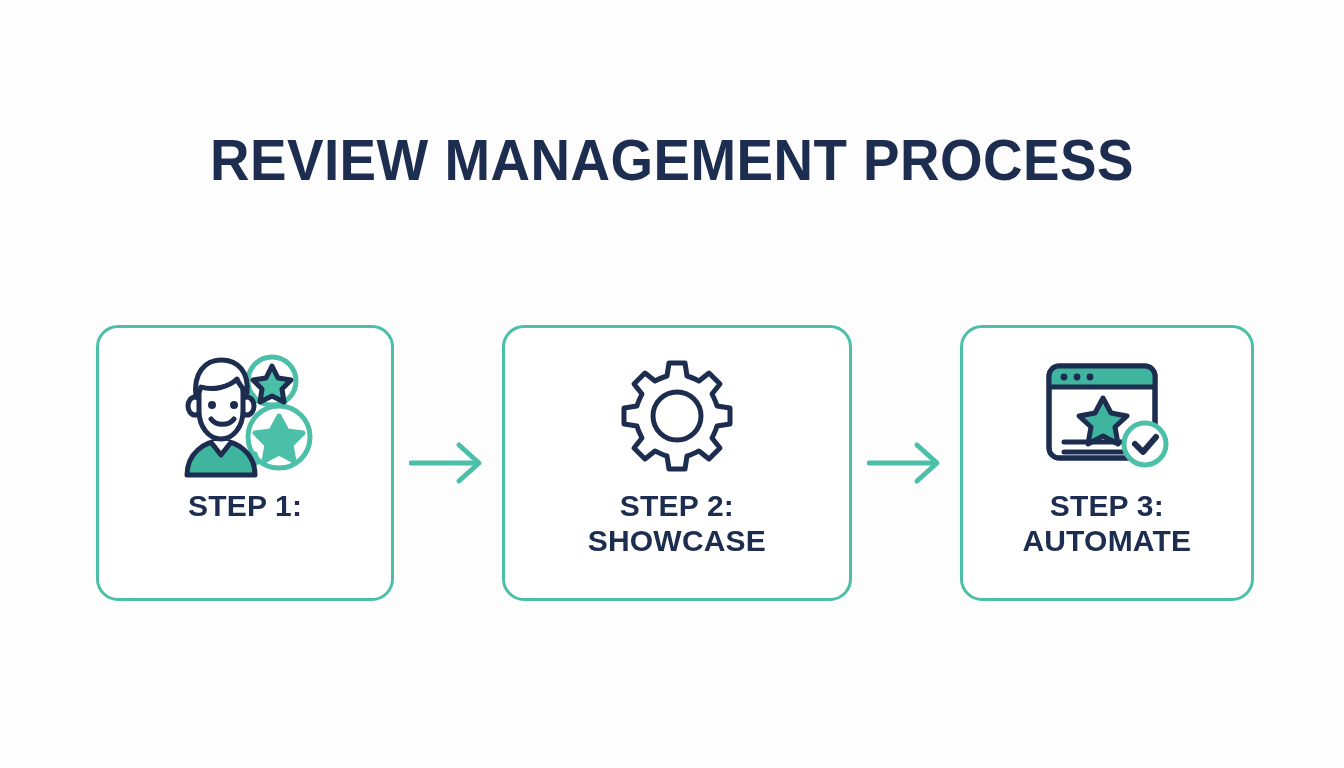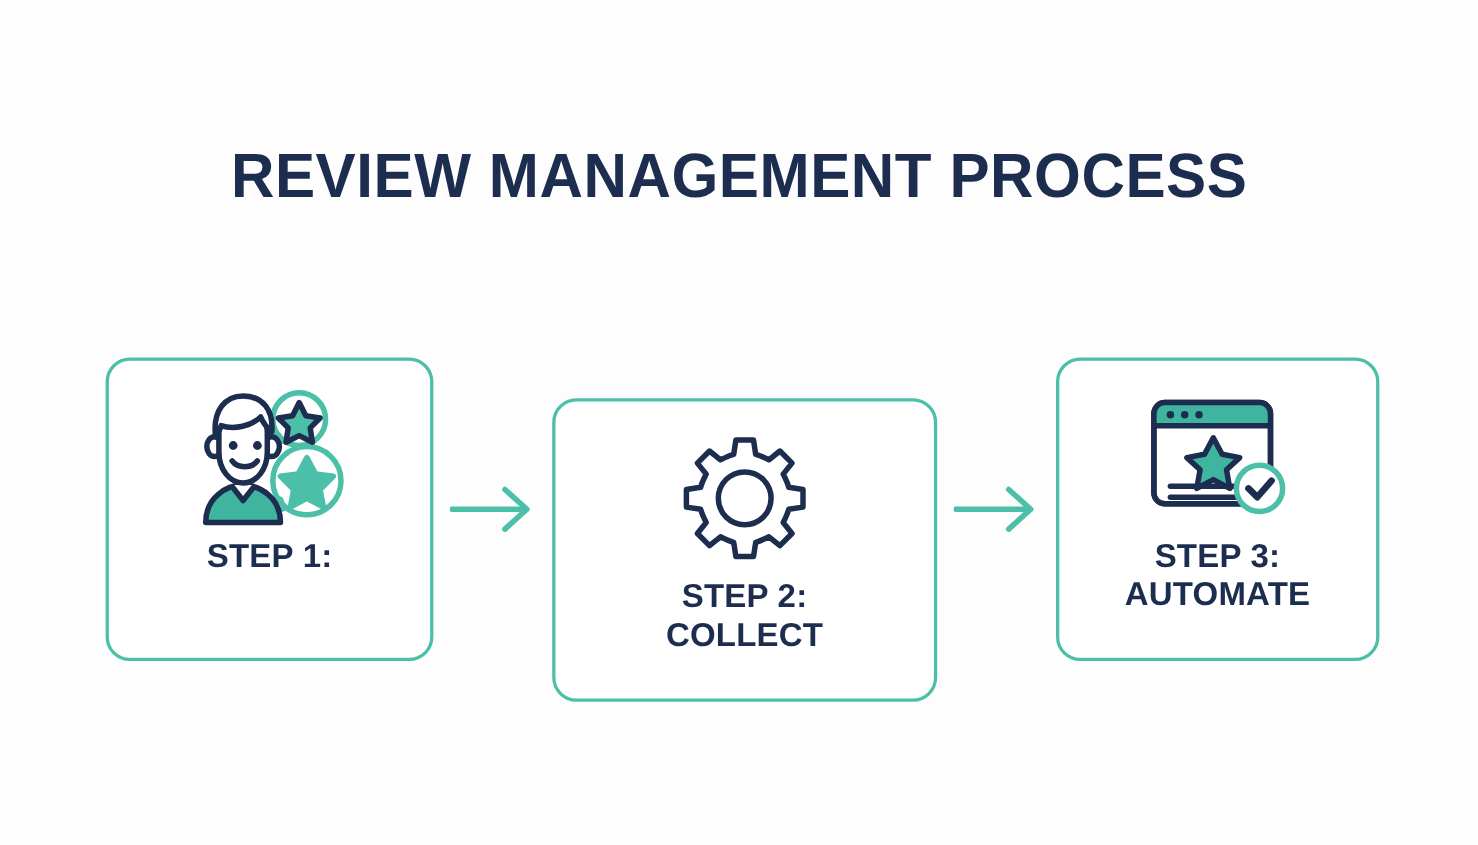--- a/index.html
+++ b/index.html
@@ -40,21 +40,21 @@
 
   
   .flow {
     position: absolute;
     top: 325px;
     left: 96px;
     width: 1158px;
     height: 276px;
     display: flex;
     flex-direction: row;
-    align-items: flex-start;
+    align-items: flex-end;
     justify-content: space-between;
     gap: 15px;
   }
 
   .card {
     box-sizing: border-box;
     width: 314px;
     height: 276px;
     border: 3px solid #4cbfa9;
     border-radius: 22px;
@@ -146,21 +146,21 @@
 
     <div class="card card-mid">
       <div class="card-icon">
         <svg width="118" height="118" viewBox="0 0 118 118" fill="none" xmlns="http://www.w3.org/2000/svg">
           <path d="M51 6 H67 L69 19 C73 20 77 22 81 24 L91 16 L102 27 L94 37 C96 41 98 45 99 49 L112 51 V67 L99 69 C98 73 96 77 94 81 L102 91 L91 102 L81 94 C77 96 73 98 69 99 L67 112 H51 L49 99 C45 98 41 96 37 94 L27 102 L16 91 L24 81 C22 77 20 73 19 69 L6 67 V51 L19 49 C20 45 22 41 24 37 L16 27 L27 16 L37 24 C41 22 45 20 49 19 Z" stroke="#1d2d4f" stroke-width="5" stroke-linejoin="round" fill="none"></path>
           <circle cx="59" cy="59" r="24" stroke="#1d2d4f" stroke-width="5" fill="none"></circle>
         </svg>
       </div>
       <div class="card-label">
         <span>STEP 2:</span>
-        <span class="l2">COLLECT</span>
+        <span class="l2">SHOWCASE</span>
       </div>
     </div>
 
     <div class="connector">
       <svg width="78" height="44" viewBox="0 0 78 44" fill="none" xmlns="http://www.w3.org/2000/svg">
         <path d="M2 22 H68" stroke="#4cbfa9" stroke-width="5" stroke-linecap="round"></path>
         <path d="M50 4 L70 22 L50 40" stroke="#4cbfa9" stroke-width="5" stroke-linecap="round" stroke-linejoin="round" fill="none"></path>
       </svg>
     </div>
 

